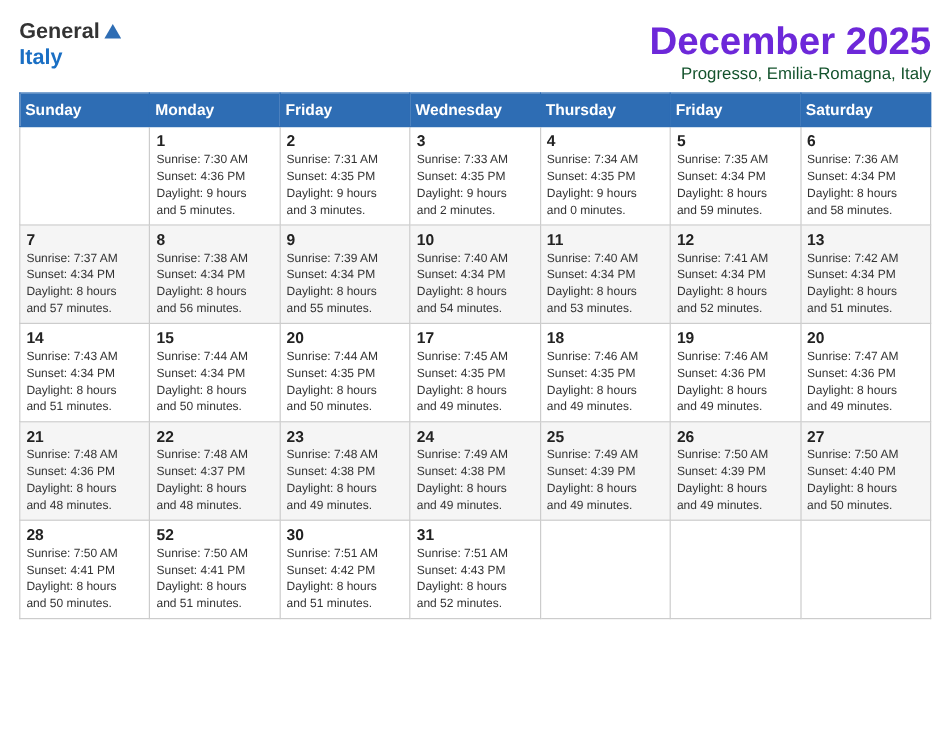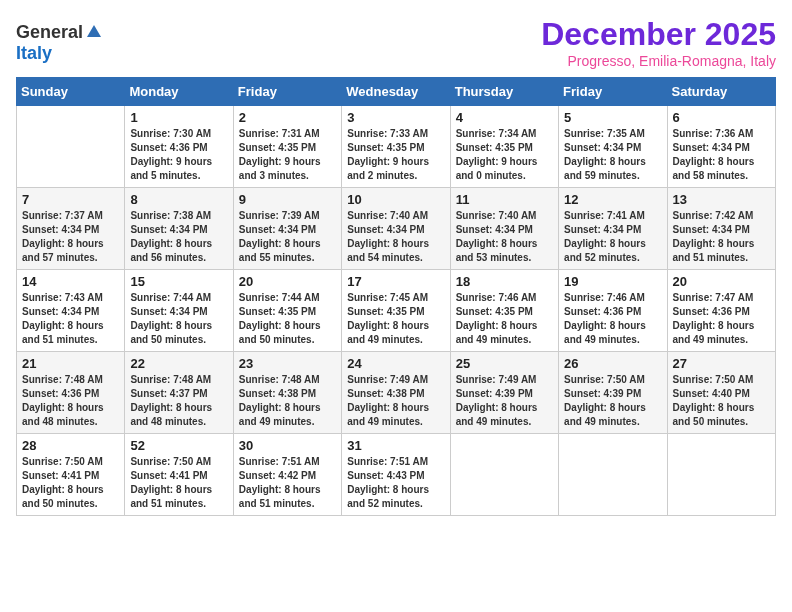--- a/index.html
+++ b/index.html
@@ -6,21 +6,21 @@
     body {
       font-family: Arial, sans-serif;
       background: #fff;
       width: 792px;
       min-height: 612px;
       padding: 16px;
     }
     .header-area {
       display: flex;
       justify-content: space-between;
-      align-items: center;
+      align-items: flex-start;
       margin-bottom: 8px;
     }
     .logo {
       display: flex;
       flex-direction: column;
       align-items: flex-start;
     }
     .logo-general {
       font-size: 18px;
       font-weight: bold;
@@ -39,21 +39,21 @@
     .title-area {
       text-align: right;
     }
     .month-title {
       font-size: 32px;
       font-weight: bold;
       color: #6d28d9;
     }
     .subtitle {
       font-size: 14px;
-      color: #ec4899;
+      color: #14532d;
     }
     .calendar {
       width: 100%;
       border-collapse: collapse;
       border: 1px solid #ccc;
       padding-left: 16px;
     }
     .calendar th {
       background: #2e6db4;
       color: #fff;
@@ -76,21 +76,20 @@
       font-size: 13px;
       font-weight: bold;
       color: #222;
       display: block;
       margin-bottom: 2px;
     }
     .day-info {
       font-size: 10px;
       color: #333;
       line-height: 1.4;
-      font-weight: bold;
     }
     .row-shaded td {
       background: #f5f5f5;
     }
     .row-white td {
       background: #ffffff;
     }
   </style>
 </head>
 <body>

